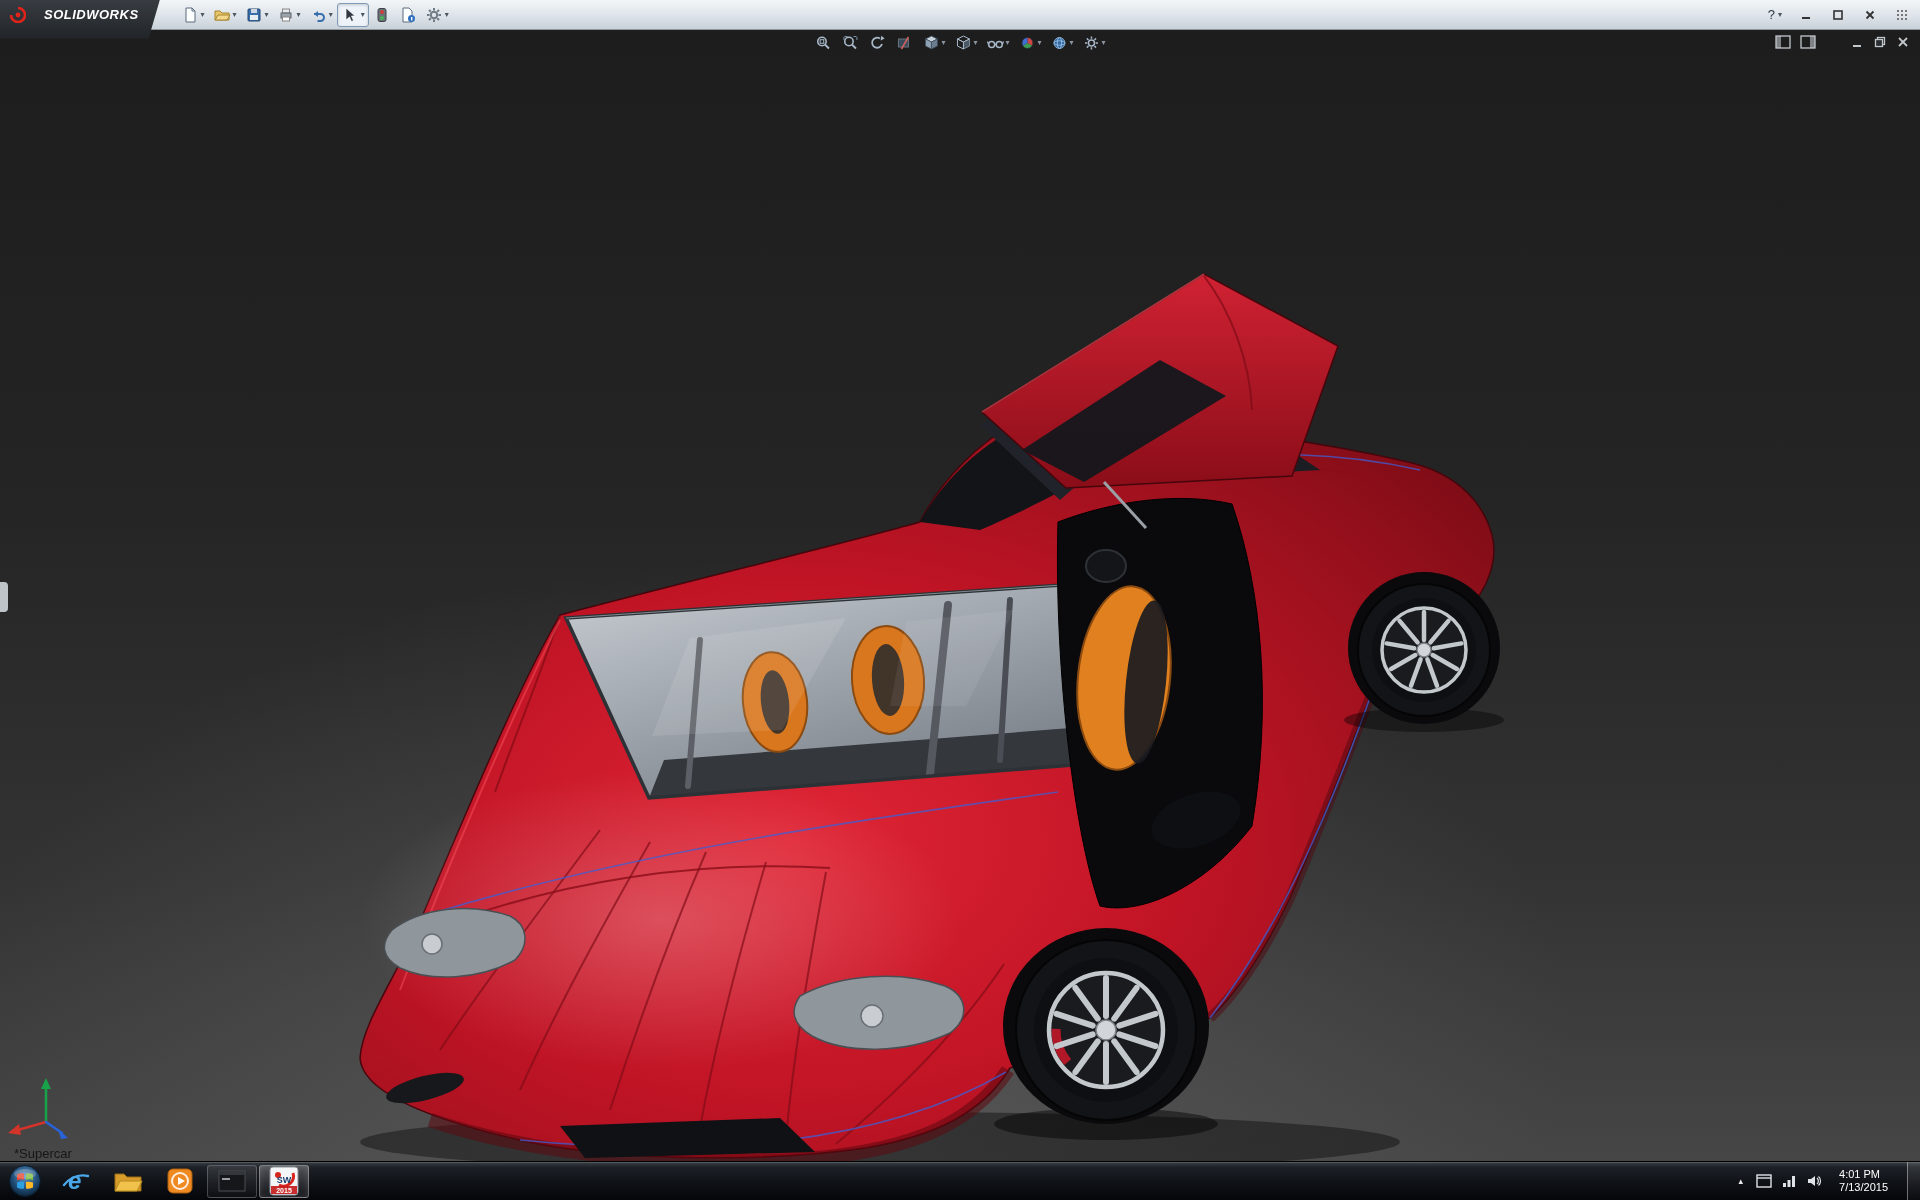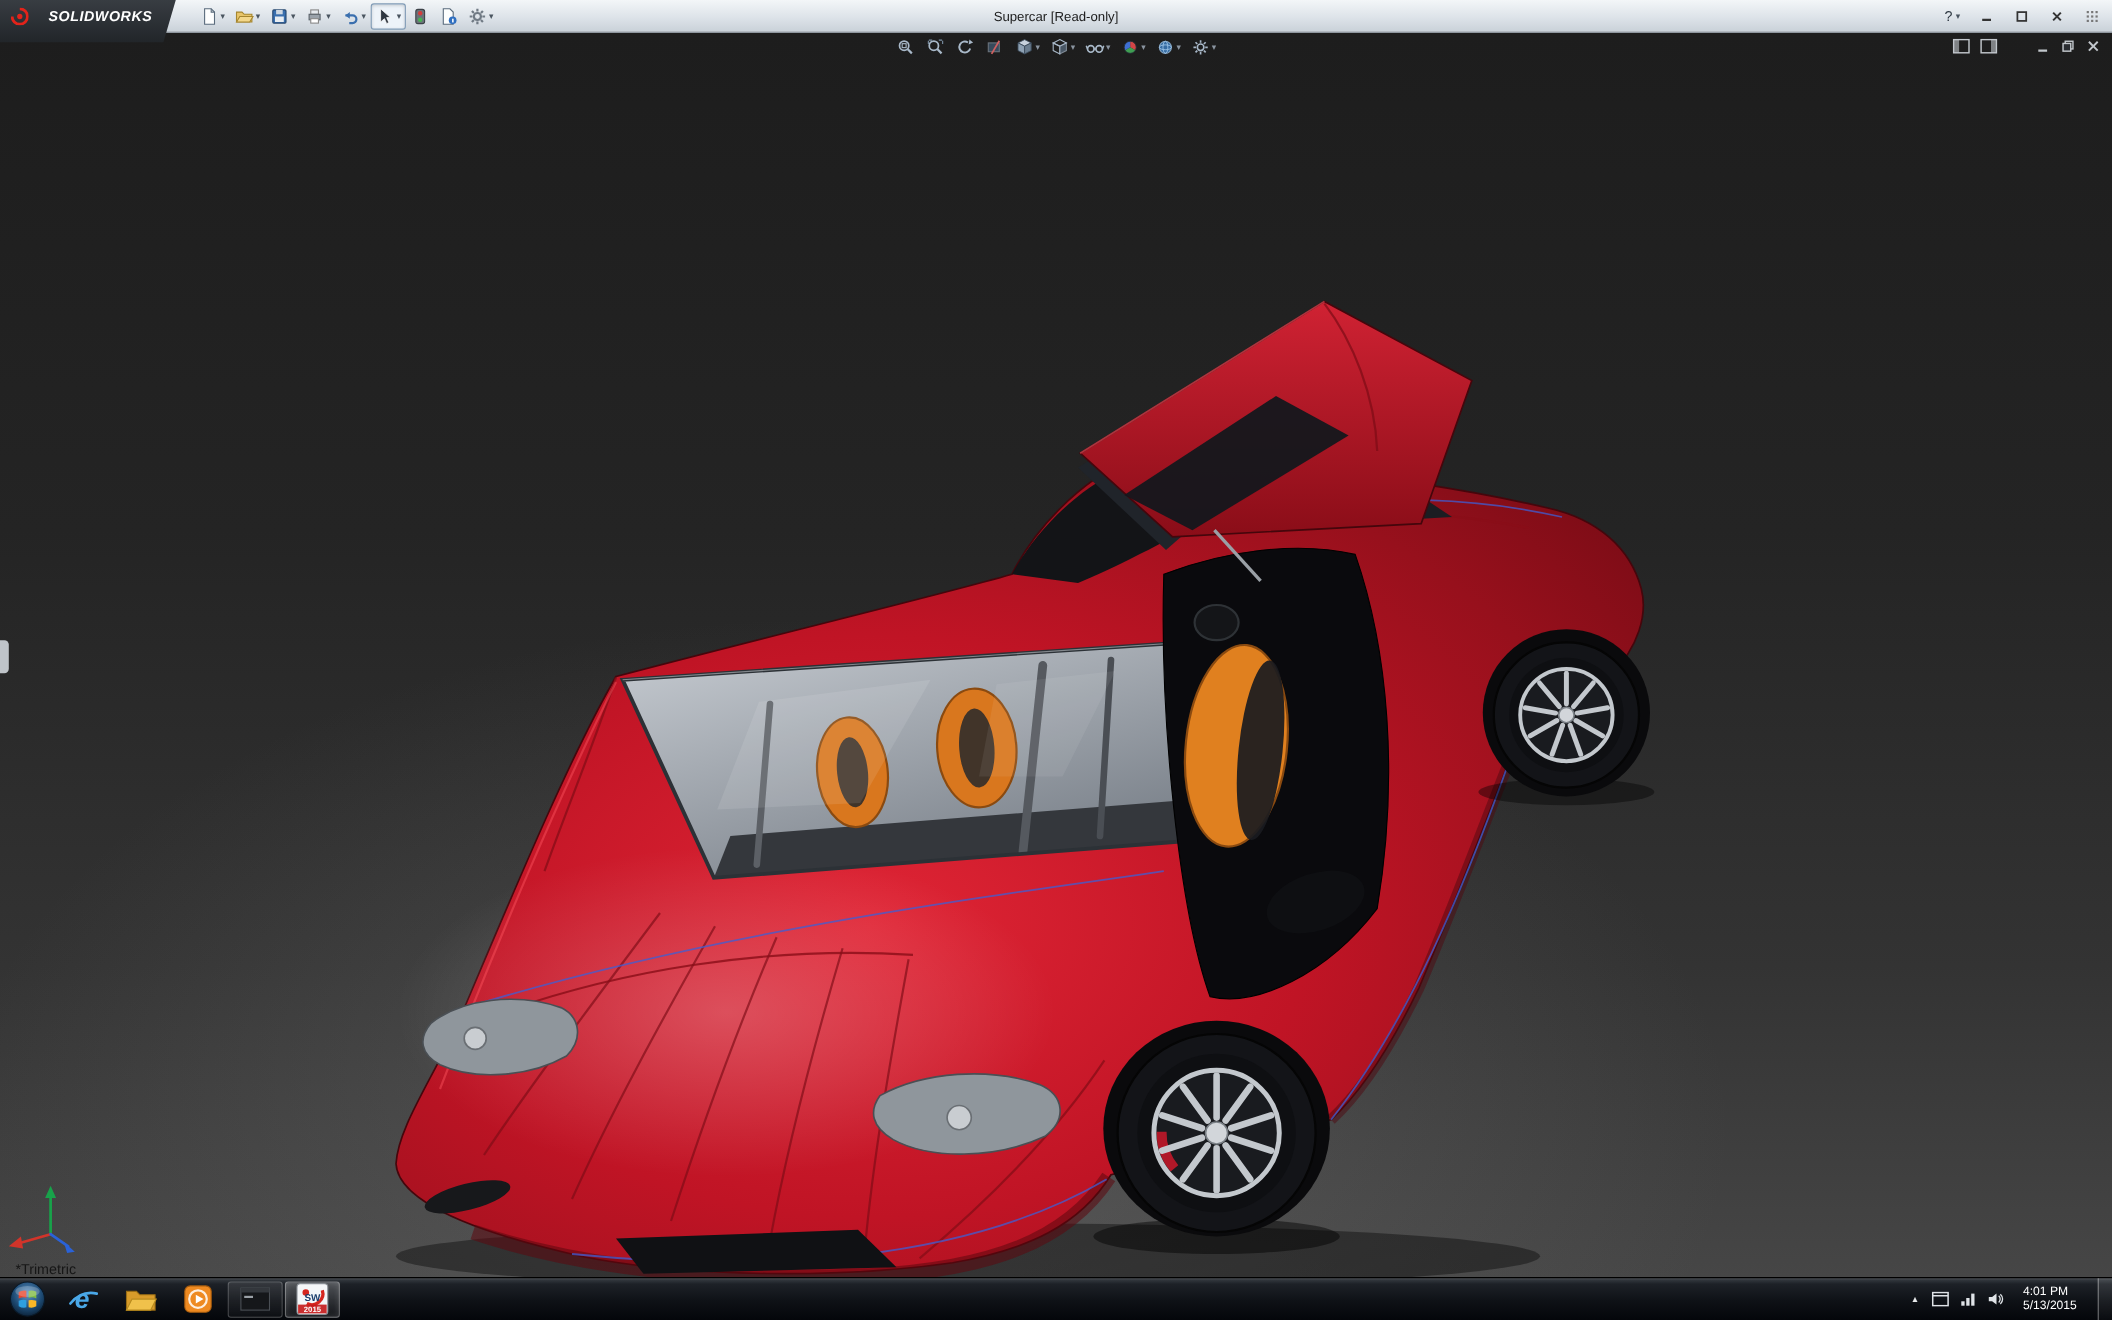--- a/index.html
+++ b/index.html
@@ -184,21 +184,20 @@
           <line x1="4" y1="4" x2="5.8" y2="5.8"></line>
             <line x1="12.2" y1="12.2" x2="14" y2="14"></line>
           <line x1="14" y1="4" x2="12.2" y2="5.8"></line>
             <line x1="5.8" y1="12.2" x2="4" y2="14"></line>
         </g>
       </svg>
       <span class="caret">▾</span>
     </div>
   </div>
 
-  <div class="title-center">Supercar [Read-only]</div>
 
   <div class="tb-right">
     <div class="help-btn">
       <span>?</span>
       <span class="caret">▾</span>
     </div>
     <div class="winctl">
       <svg width="12" height="12" viewBox="0 0 12 12">
         <line x1="2" y1="9" x2="10" y2="9" stroke="#333" stroke-width="2"></line>
       </svg>
@@ -527,21 +526,21 @@
     <g stroke-linecap="round">
       <line x1="46" y1="1092" x2="46" y2="1058" stroke="#18a24a" stroke-width="2.5"></line>
       <polygon points="46,1048 41,1059 51,1059" fill="#18a24a"></polygon>
       <line x1="46" y1="1092" x2="18" y2="1100" stroke="#d2342a" stroke-width="2.5"></line>
       <polygon points="8,1103 19,1094 21,1105" fill="#d2342a"></polygon>
       <line x1="46" y1="1092" x2="62" y2="1103" stroke="#2a62d8" stroke-width="2.5"></line>
       <polygon points="68,1108 58,1099 61,1109" fill="#2a62d8"></polygon>
     </g>
   </svg>
 
-  <div class="view-label">*Trimetric</div>
+  <div class="view-label">*Supercar</div>
 </div>
 
 <div class="taskbar">
   <div class="start-btn">
     <svg width="34" height="34" viewBox="0 0 34 34">
       <defs>
         <radialGradient id="orbGrad" cx="50%" cy="35%" r="70%">
           <stop offset="0" stop-color="#5d94c8"></stop>
           <stop offset=".6" stop-color="#1d4a73"></stop>
           <stop offset="1" stop-color="#0a1d30"></stop>
@@ -614,17 +613,17 @@
       </svg>
     </div>
     <div class="tray-icon">
       <svg width="16" height="14" viewBox="0 0 16 14">
         <polygon points="2,5 5,5 9,2 9,12 5,9 2,9" fill="#dfe3e7"></polygon>
         <path d="M11 4 a4 4 0 0 1 0 6 M12.5 2.5 a6 6 0 0 1 0 9" fill="none" stroke="#dfe3e7" stroke-width="1.2"></path>
       </svg>
     </div>
     <div class="clock">
       <div>4:01 PM</div>
-      <div>5/13/2015</div>
+      <div>7/13/2015</div>
     </div>
     <div class="show-desktop"></div>
   </div>
 </div>
 
 </body></html>

